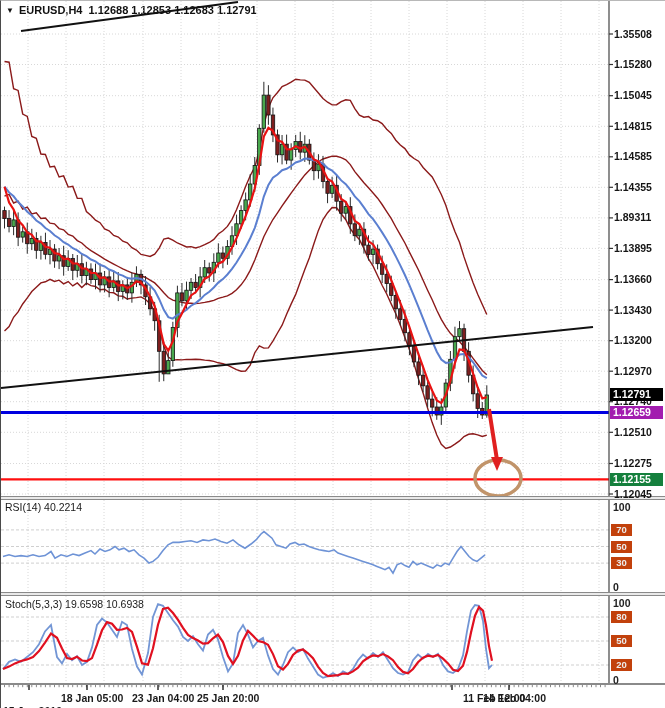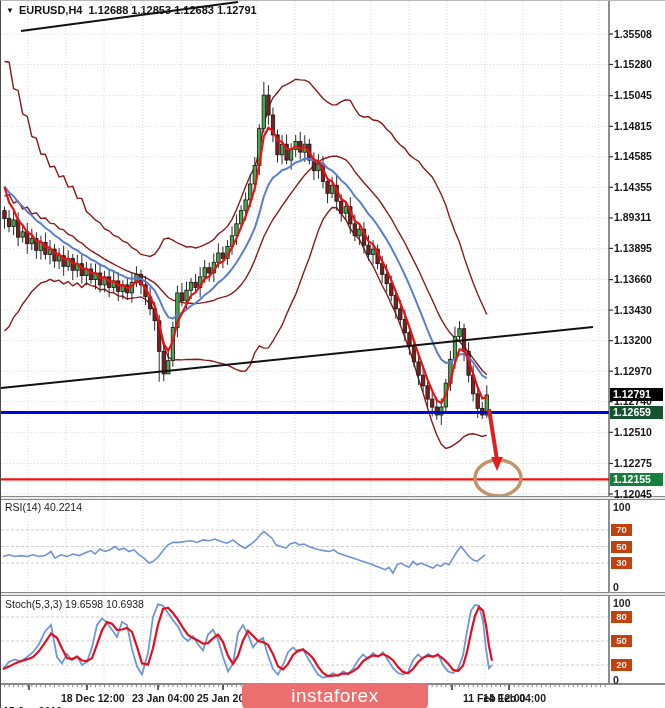--- a/index.html
+++ b/index.html
@@ -512,49 +512,48 @@
   <div class="splitter" style="top:495px"></div>
   <div class="splitter" style="top:591px"></div>
   <div id="axis-border-bottom"></div>
 
   <div id="panel-label-rsi" style="top:500px">RSI(14) 40.2214</div>
   <div id="panel-label-stoch" style="top:597px">Stoch(5,3,3) 19.6598 10.6938</div>
 
   <div id="price-scale"></div>
   <div id="time-scale"></div>
 
-  <div id="watermark" style="background: rgb(236, 111, 111);">instaforex</div>
 <div class="lbl price-lbl" style="top: 26.5px;">1.35508</div>
     <div class="lbl price-lbl" style="top: 57.0339px;">1.15280</div>
     <div class="lbl price-lbl" style="top: 88.2316px;">1.15045</div>
     <div class="lbl price-lbl" style="top: 118.766px;">1.14815</div>
     <div class="lbl price-lbl" style="top: 149.299px;">1.14585</div>
     <div class="lbl price-lbl" style="top: 179.833px;">1.14355</div>
     <div class="lbl price-lbl" style="top: 210.367px;">1.89311</div>
     <div class="lbl price-lbl" style="top: 240.901px;">1.13895</div>
     <div class="lbl price-lbl" style="top: 272.099px;">1.13660</div>
     <div class="lbl price-lbl" style="top: 302.633px;">1.13430</div>
     <div class="lbl price-lbl" style="top: 333.167px;">1.13200</div>
     <div class="lbl price-lbl" style="top: 363.701px;">1.12970</div>
     <div class="lbl price-lbl" style="top: 394.234px;">1.12740</div>
     <div class="lbl price-lbl" style="top: 424.768px;">1.12510</div>
     <div class="lbl price-lbl" style="top: 455.966px;">1.12275</div>
     <div class="lbl price-lbl" style="top: 486.5px;">1.12045</div>
     <div class="lbl marked" style="top: 387.464px; background: rgb(0, 0, 0);">1.12791</div>
-    <div class="lbl marked" style="top: 404.988px; background: #14532d;">1.12659</div>
+    <div class="lbl marked" style="top: 404.988px; background: #a21caf;">1.12659</div>
     <div class="lbl marked" style="top: 471.897px; background: #15803d;">1.12155</div>
     <div class="scale-num" style="top: 500px;">100</div>
     <div class="scale-num" style="top: 580px;">0</div>
     <div class="chip" style="top: 522.9px;">70</div>
     <div class="chip" style="top: 539.5px;">50</div>
     <div class="chip" style="top: 556.1px;">30</div>
     <div class="scale-num" style="top: 596px;">100</div>
     <div class="scale-num" style="top: 673px;">0</div>
     <div class="chip" style="top: 610px;">80</div>
     <div class="chip" style="top: 634px;">50</div>
     <div class="chip" style="top: 658px;">20</div>
     <div class="time-lbl" style="left: 2px; margin-top: 13px;">15 Jan 2019</div>
-    <div class="time-lbl" style="left: 60px;">18 Dec 12:00</div>
+    <div class="time-lbl" style="left: 60px;">18 Jan 05:00</div>
     <div class="time-lbl" style="left: 131px;">23 Jan 04:00</div>
     <div class="time-lbl" style="left: 196px;">25 Jan 20:00</div>
     <div class="time-lbl" style="left: 416px; margin-left: 46px;">11 Feb 12:00</div>
     <div class="time-lbl" style="left: 482px;">14 Feb 04:00</div>
   </div>
 
 </body></html>

